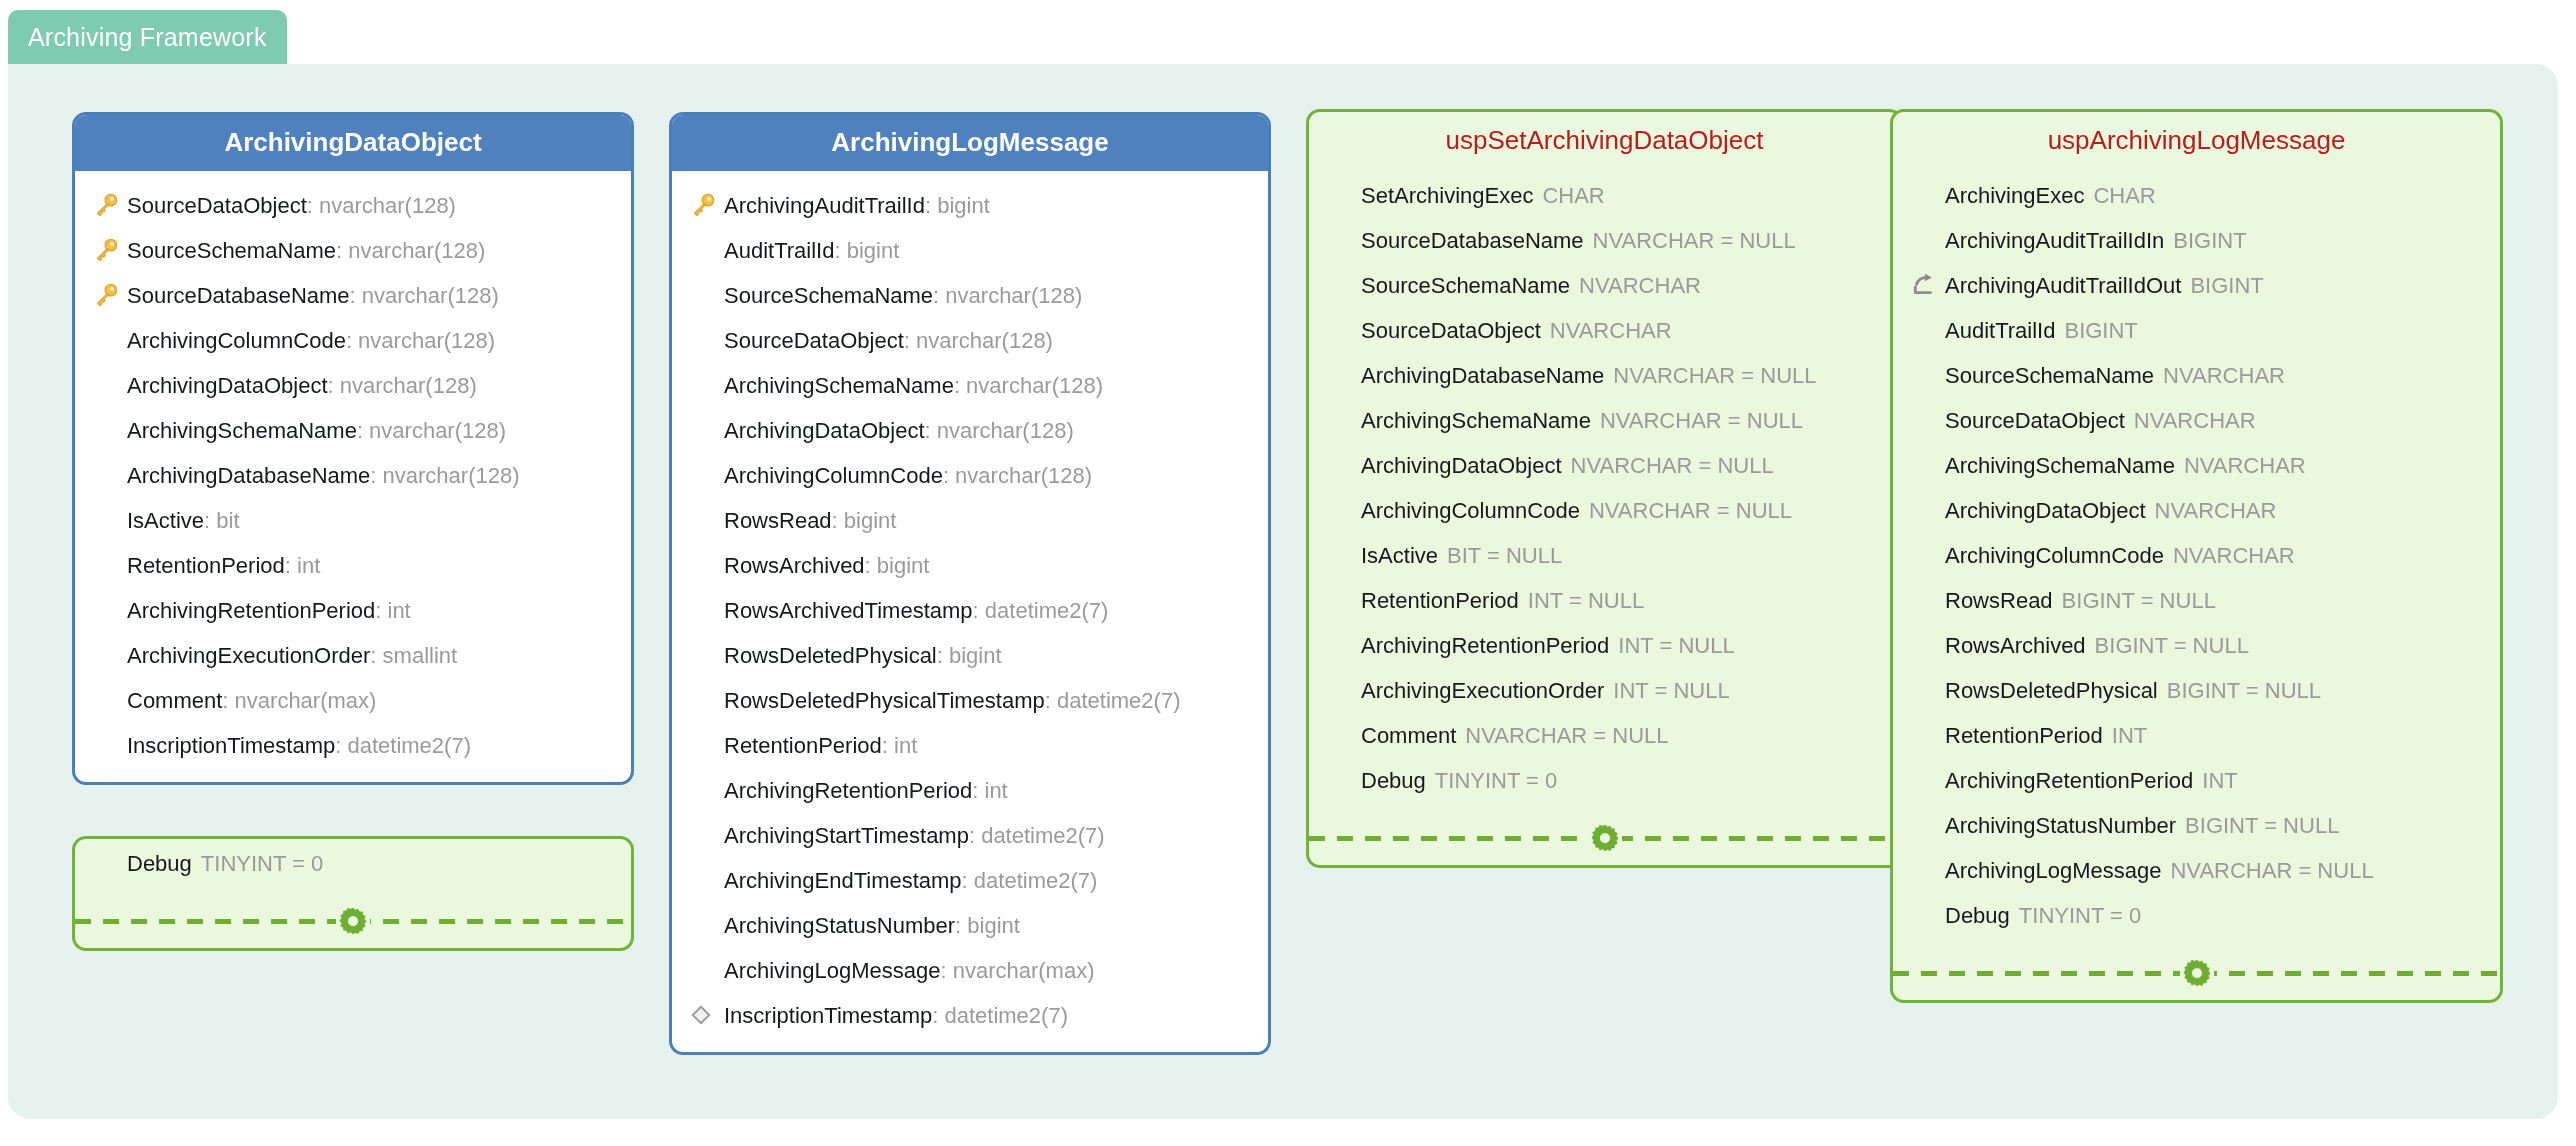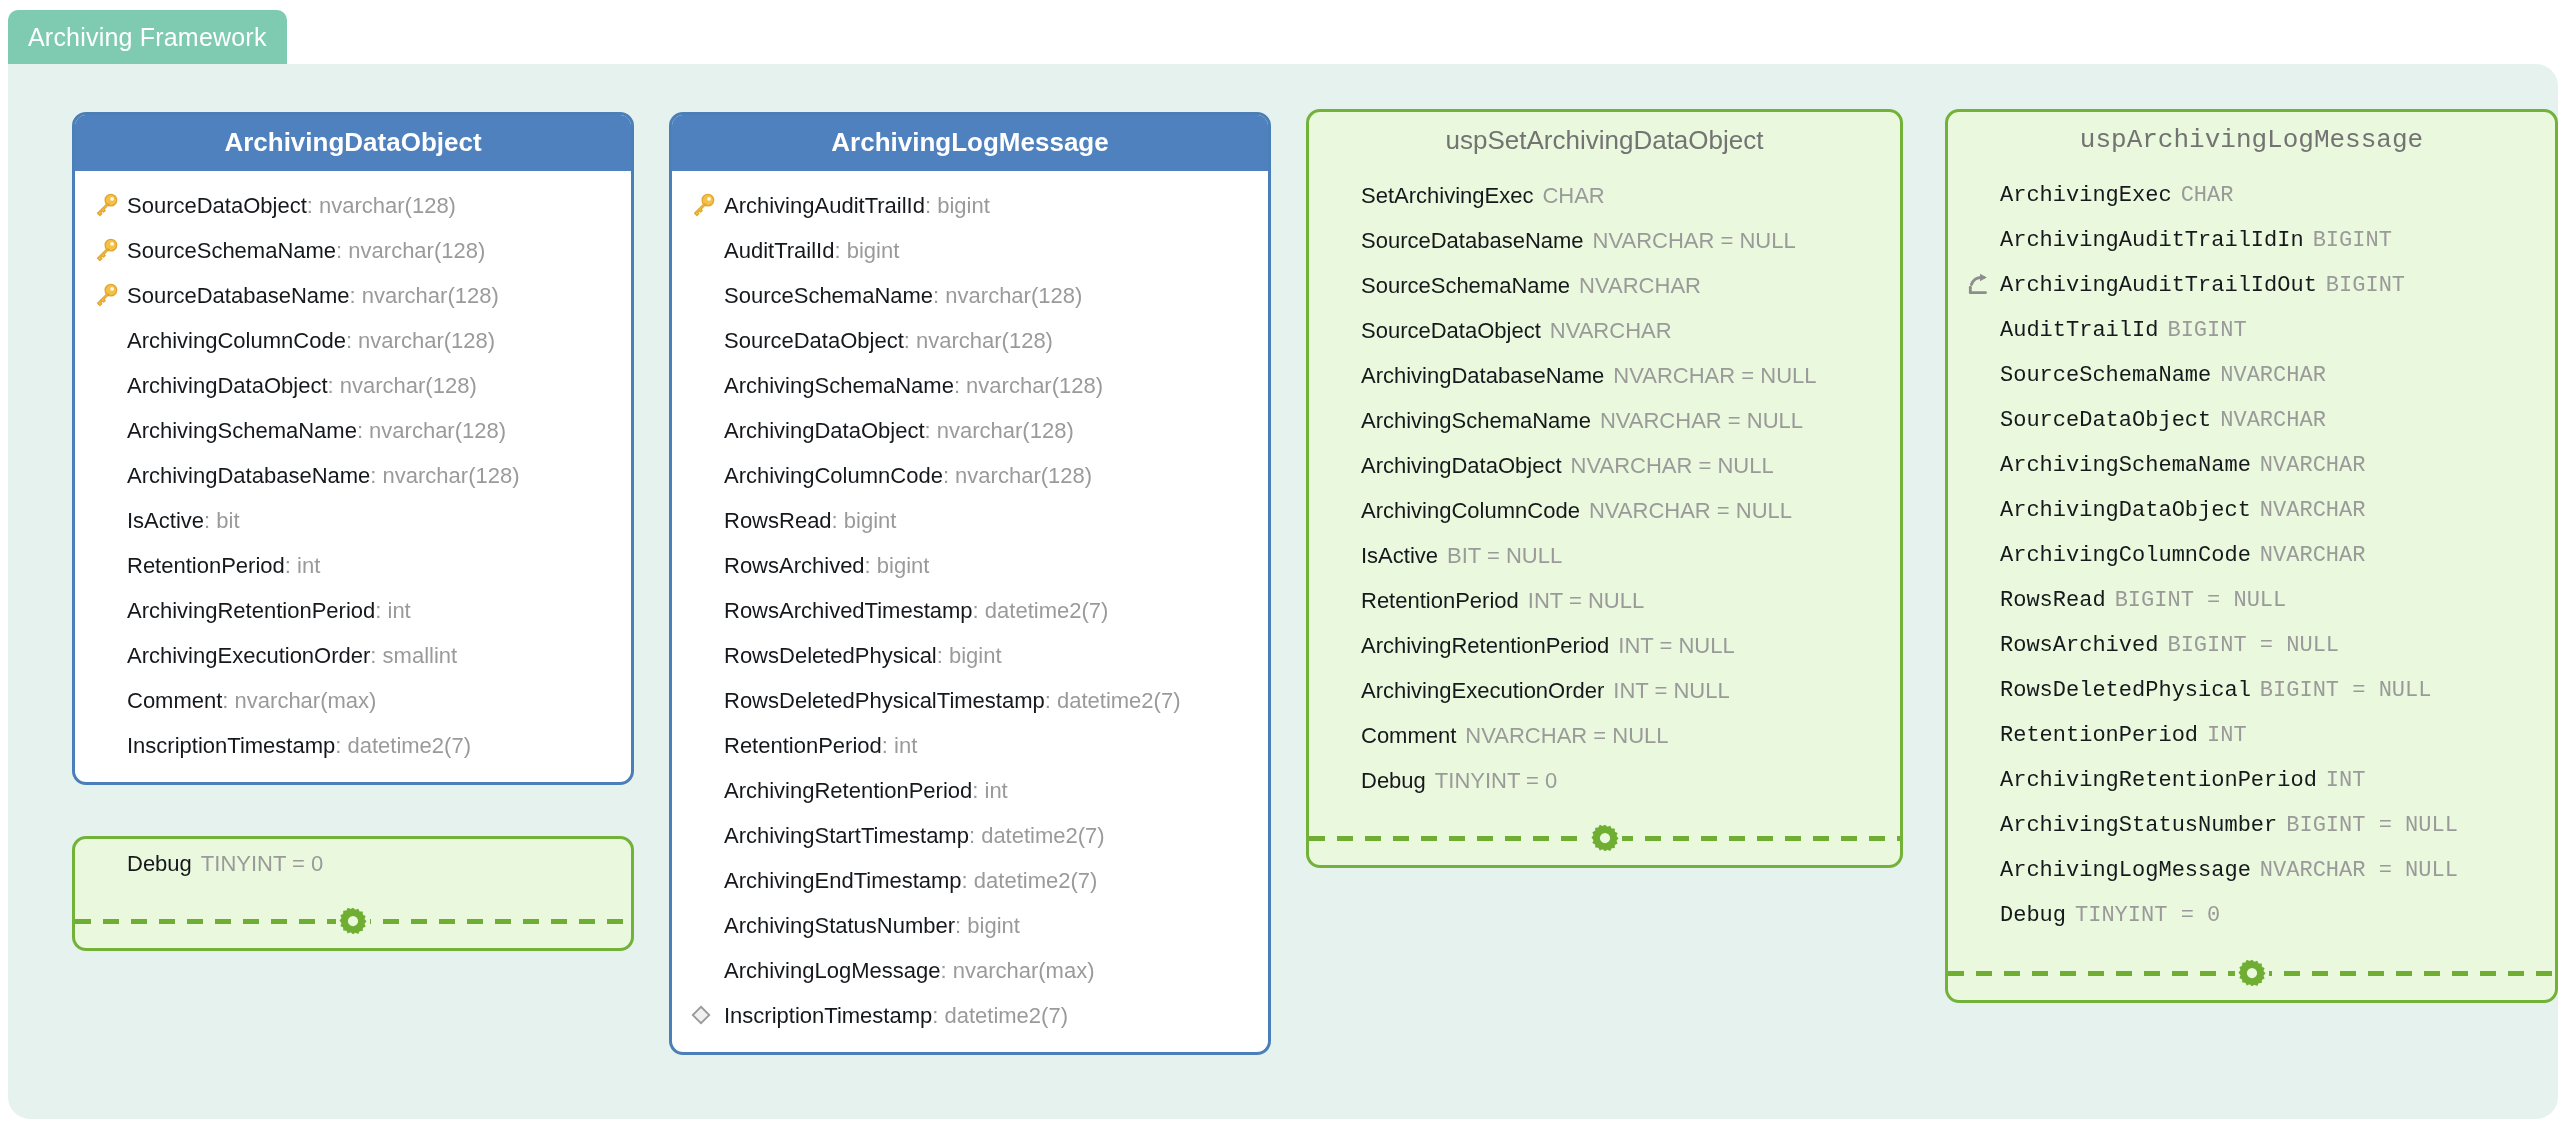--- a/index.html
+++ b/index.html
@@ -77,21 +77,21 @@
   }
 
   
   .entity.proc {
     background: #eaf8dd;
     border: 3px solid #73b238;
     border-radius: 14px;
     overflow: hidden;
   }
   .entity.proc .entity-title {
-    color: #737373;
+    color: #b91c1c;
     font-size: 26px;
     text-align: center;
     padding: 14px 6px 16px 6px;
     line-height: 1.1;
   }
   .entity.proc .entity-body {
     padding: 2px 0 6px 0;
   }
 
   
@@ -521,21 +521,21 @@
           <div class="sep-gear">
             <span class="icon"><svg width="30" height="30" viewBox="0 0 24 24">
                 <path d="M12 1.4 l1.9 1.6 2.3-.9 1.1 2.2 2.5.1.1 2.5 2.2 1.1-.9 2.3 1.6 1.9-1.6 1.9.9 2.3-2.2 1.1-.1 2.5-2.5.1-1.1 2.2-2.3-.9L12 22.6l-1.9-1.6-2.3.9-1.1-2.2-2.5-.1-.1-2.5-2.2-1.1.9-2.3L1.2 11.5l1.6-1.9-.9-2.3 2.2-1.1.1-2.5 2.5-.1 1.1-2.2 2.3.9Z" fill="#6fae33"></path>
                 <circle cx="12" cy="12" r="4.1" fill="#eaf8dd"></circle>
               </svg></span>
           </div>
         </div>
       </div>
   </div>
 
-  <div class="entity proc" style="left:1945px; top:109px; width:613px;font-family:Liberation Mono, monospace;">
+  <div class="entity proc" style="left:1890px; top:109px; width:613px;">
     <div class="entity-title">uspArchivingLogMessage</div>
     <div class="entity-body">
         <div class="member">
           <span class="gutter">
             <span class="icon"></span>
           </span>
           <span class="mname">ArchivingExec</span>
           <span class="mtype">CHAR</span>
         </div>
         <div class="member">

